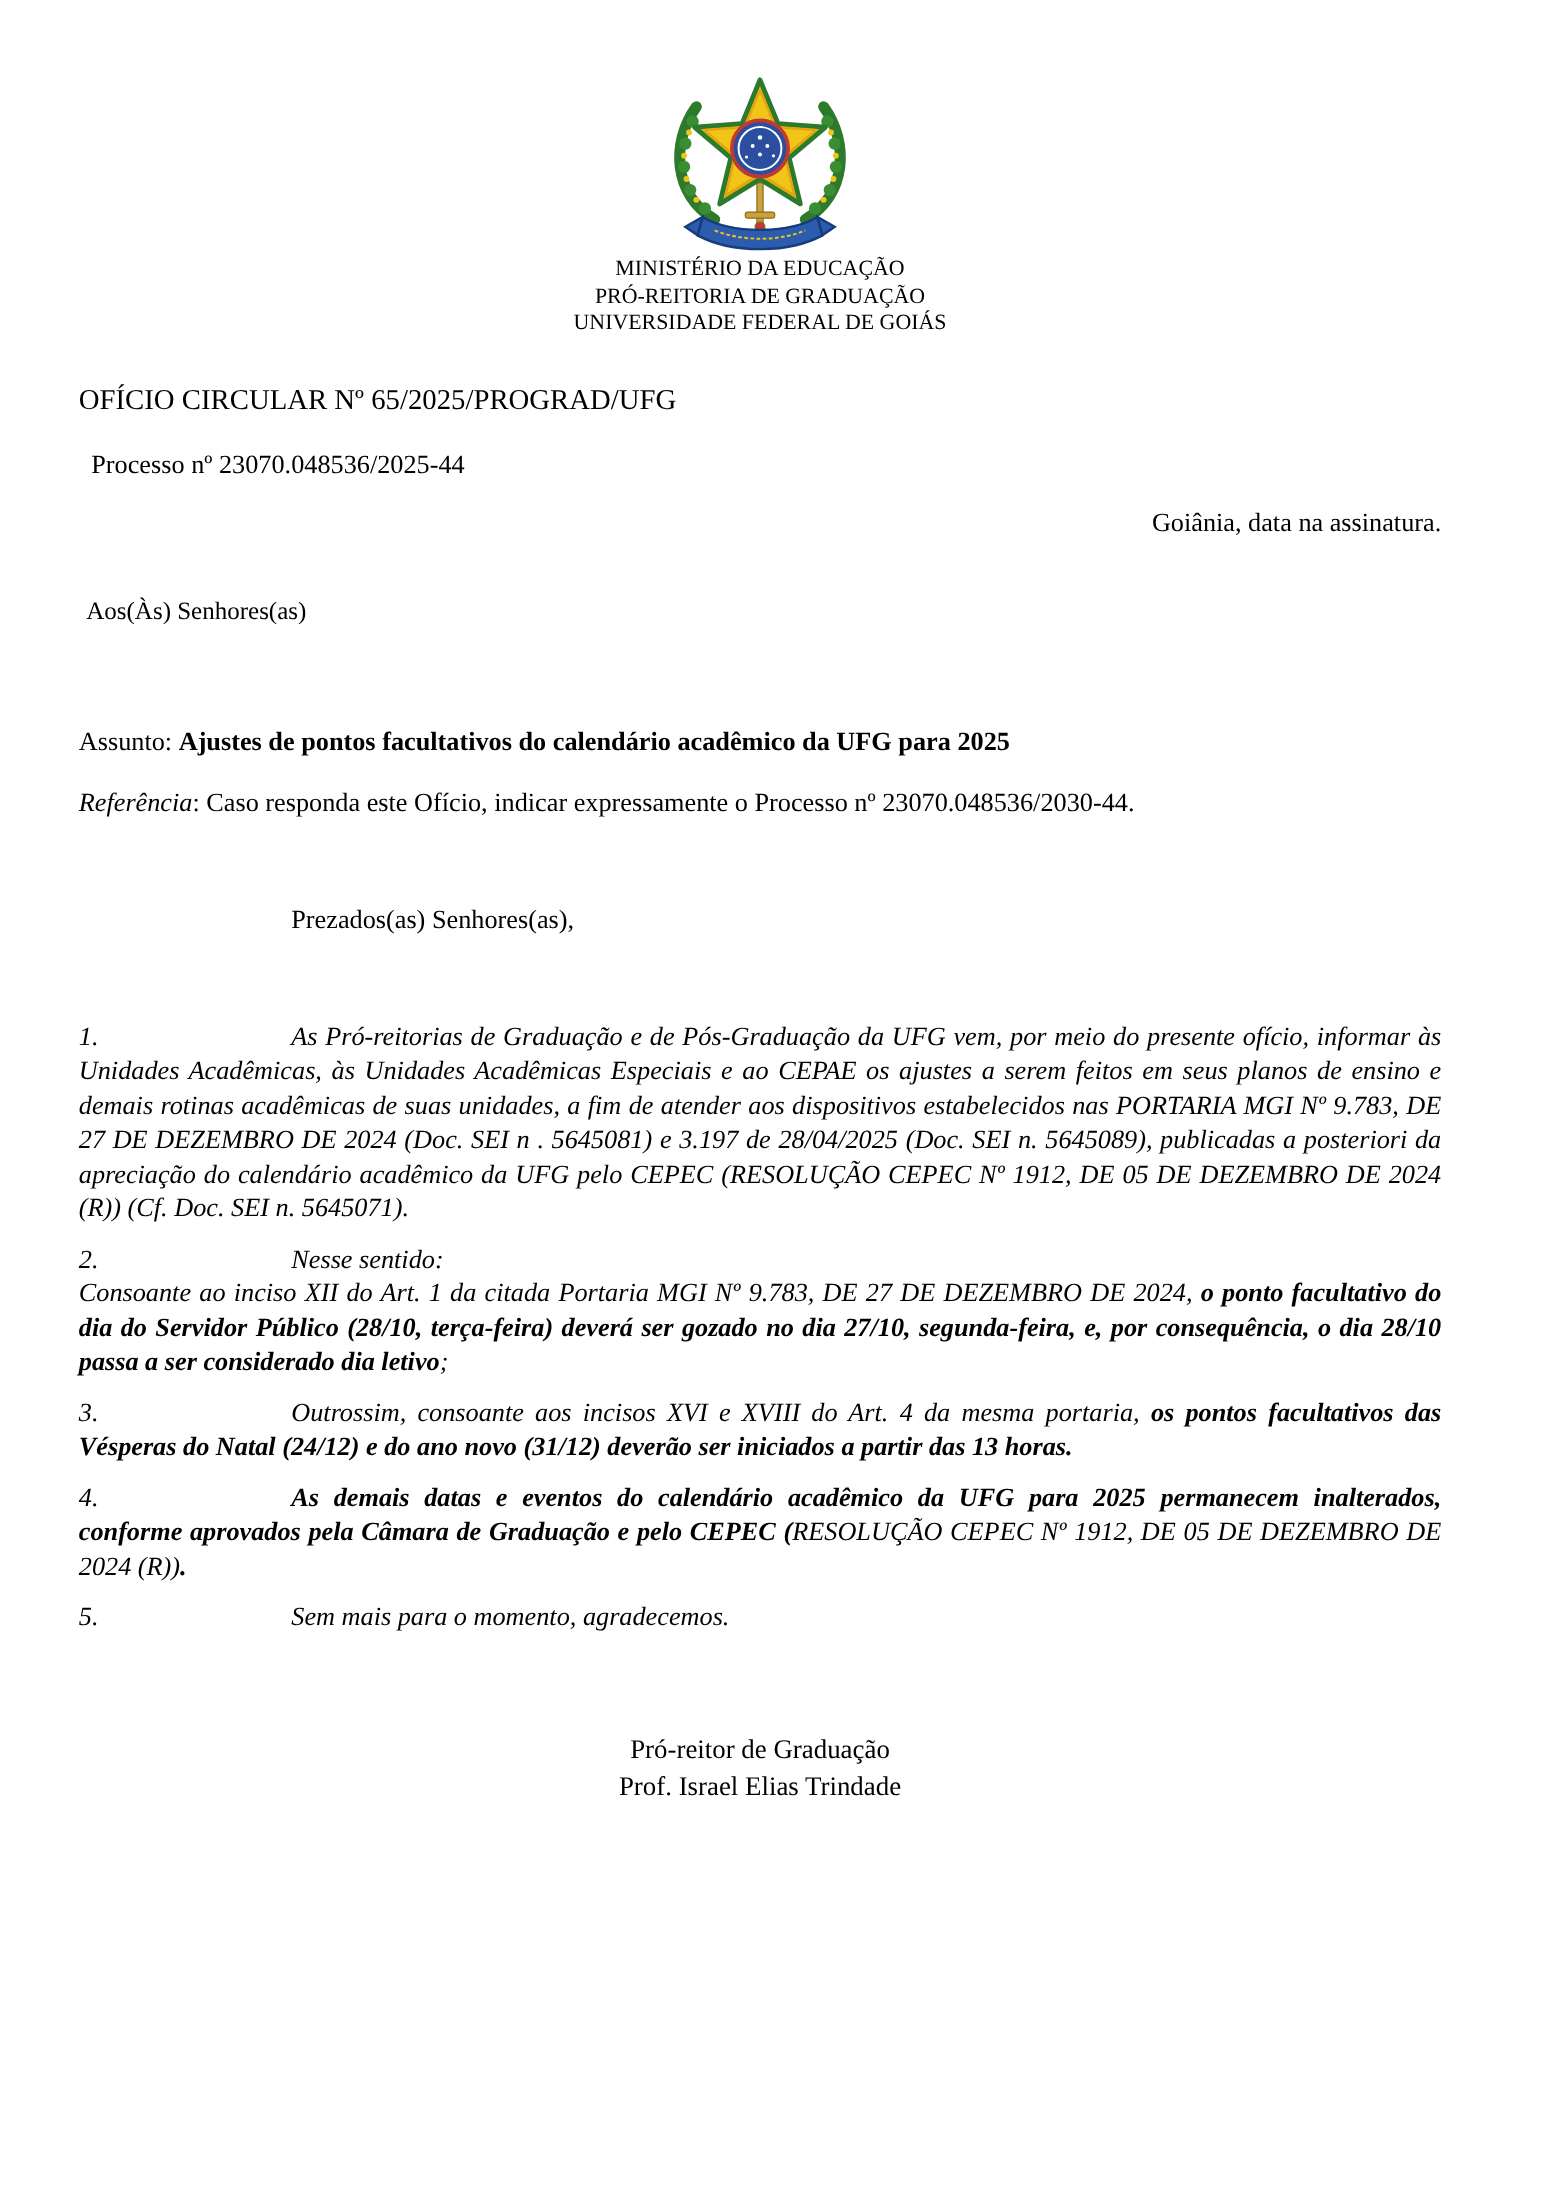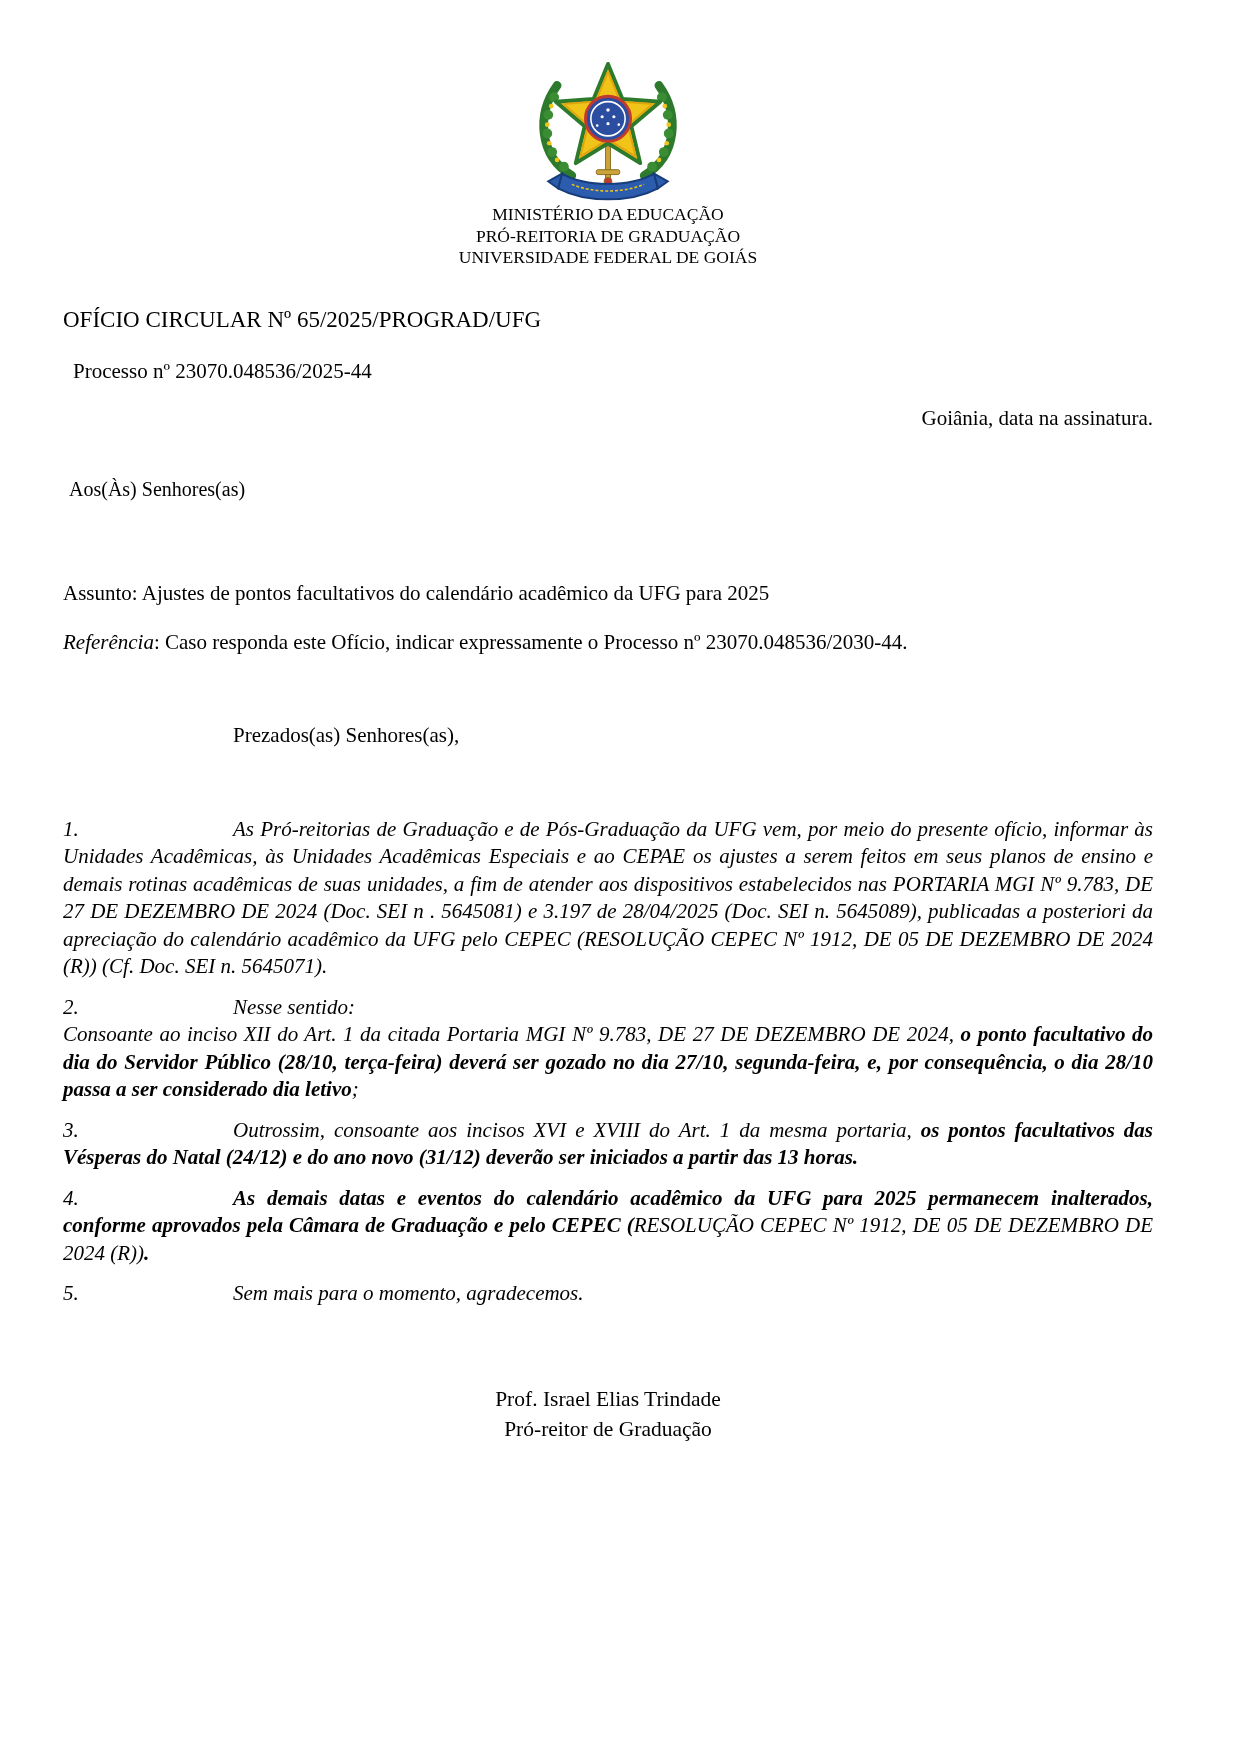--- a/index.html
+++ b/index.html
@@ -19,21 +19,21 @@
   .org-block{
     text-align:center;font-size:17.5px;line-height:21.5px;margin-top:2px;
   }
   
   .doc-title{font-size:23px;margin-top:38px;}
   .process-line{font-size:21px;margin-top:26px;padding-left:10px;}
   .place-date{font-size:21px;margin-top:22px;text-align:right;}
   .addr-intro{font-size:20px;margin-top:47px;padding-left:6px;}
   .addressee{font-size:21.5px;margin-top:29px;}
   .subject-line{font-size:21px;margin-top:80px;}
-  .subject-line b{font-weight:normal;}
+  .subject-line b{font-weight:bold;}
   .reference-line{font-size:21px;margin-top:24px;}
   .reference-line .ital{font-style:italic;}
   .greeting{font-size:21px;margin-top:68px;text-indent:170px;}
   
   .paras{margin-top:68px;font-style:italic;}
   .para{
     font-size:21px;line-height:27.5px;text-align:justify;
     margin:0 0 13px 0;
   }
   .pnum{display:inline-block;width:170px;}
@@ -114,26 +114,26 @@
 
   <div class="reference-line"><span class="ital">Referência</span><span>: Caso responda este Ofício, indicar expressamente o Processo nº 23070.048536/2030-44.</span></div>
 
   <div class="greeting">Prezados(as) Senhores(as),</div>
 
   <div class="paras">
     <p class="para"><span class="pnum">1.</span><span><span>As Pró-reitorias de Graduação e de Pós-Graduação da UFG vem, por meio do presente ofício, informar às Unidades Acadêmicas, às Unidades Acadêmicas Especiais e ao CEPAE os ajustes a serem feitos em seus planos de ensino e demais rotinas acadêmicas de suas unidades, a fim de atender aos dispositivos estabelecidos nas  PORTARIA MGI Nº 9.783, DE 27 DE DEZEMBRO DE 2024 (Doc. SEI n . 5645081) e 3.197 de 28/04/2025 (Doc. SEI n. 5645089), publicadas a posteriori da apreciação do calendário acadêmico da UFG pelo CEPEC (RESOLUÇÃO CEPEC Nº 1912, DE 05 DE DEZEMBRO DE 2024 (R)) (Cf. Doc. SEI n. 5645071).</span></span></p>
 
     <p class="para"><span class="pnum">2.</span><span><span>Nesse sentido:</span><br><span>Consoante ao inciso XII do Art. 1 da citada Portaria MGI Nº 9.783, DE 27 DE DEZEMBRO DE 2024, </span><span class="b">o ponto facultativo do dia do Servidor Público (28/10, terça-feira) deverá ser gozado no dia 27/10, segunda-feira, e, por consequência, o dia 28/10 passa a ser considerado dia letivo</span><span>;</span></span></p>
 
-    <p class="para"><span class="pnum">3.</span><span><span>Outrossim, consoante aos incisos XVI e XVIII do Art. 1 da mesma portaria, </span><span class="b">os pontos facultativos das Vésperas do Natal (24/12) e do ano novo (31/12) deverão ser iniciados a partir das 13 horas.</span></span></p>
+    <p class="para"><span class="pnum">3.</span><span><span>Outrossim, consoante aos incisos XVI e XVIII do Art. 4 da mesma portaria, </span><span class="b">os pontos facultativos das Vésperas do Natal (24/12) e do ano novo (31/12) deverão ser iniciados a partir das 13 horas.</span></span></p>
 
     <p class="para"><span class="pnum">4.</span><span><span class="b">As demais datas e eventos do calendário acadêmico da UFG para 2025 permanecem inalterados, conforme aprovados pela Câmara de Graduação e pelo CEPEC (</span><span>RESOLUÇÃO CEPEC Nº 1912, DE 05 DE DEZEMBRO DE 2024 (R))</span><span class="b">.</span></span></p>
 
     <p class="para"><span class="pnum">5.</span><span><span>Sem mais para o momento, agradecemos.</span></span></p>
   </div>
 
 
   <div class="signature">
+    <div>Pró-reitor de Graduação</div>
     <div>Prof. Israel Elias Trindade</div>
-    <div>Pró-reitor de Graduação</div>
   </div>
 
 </div>
 
 </body></html>

